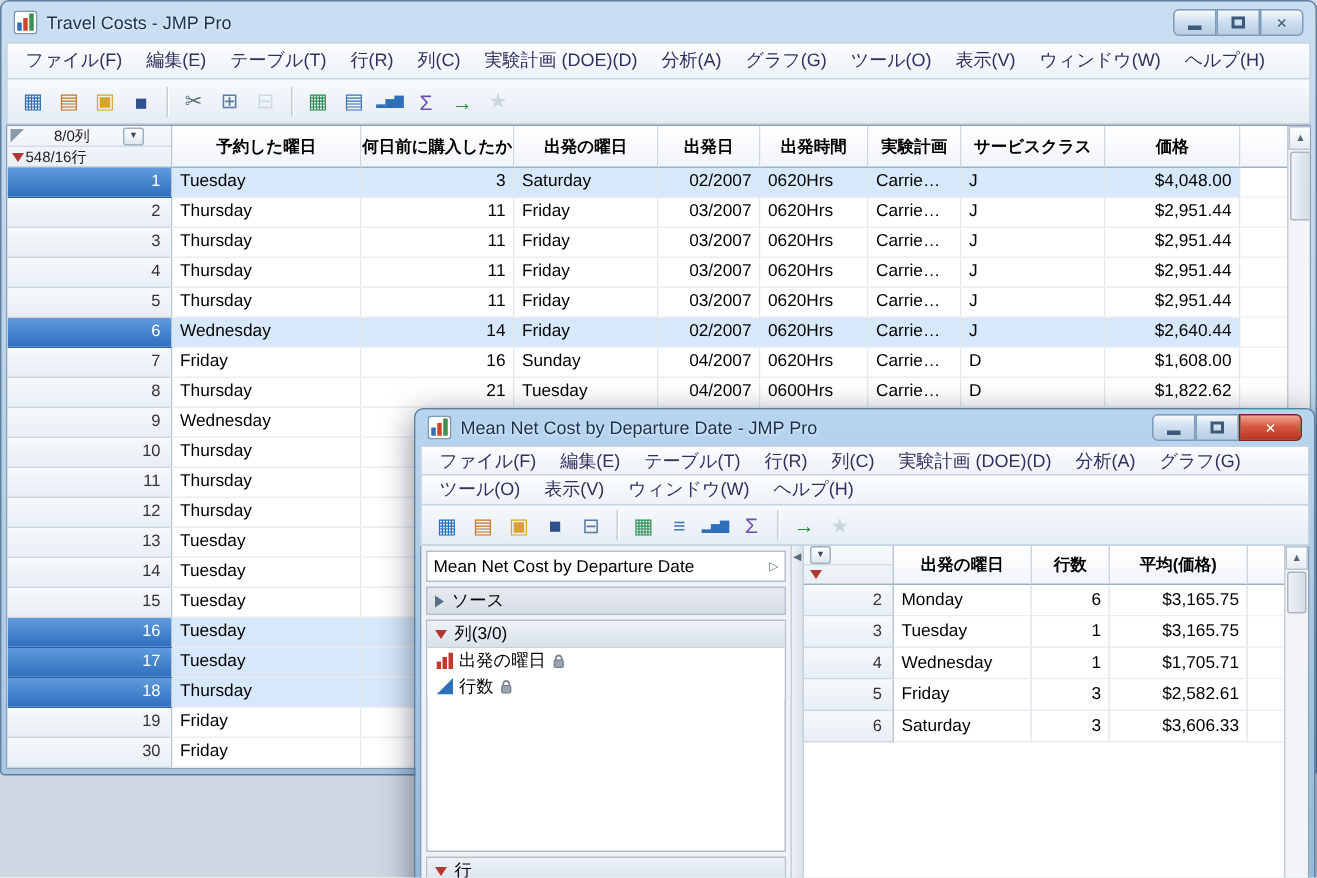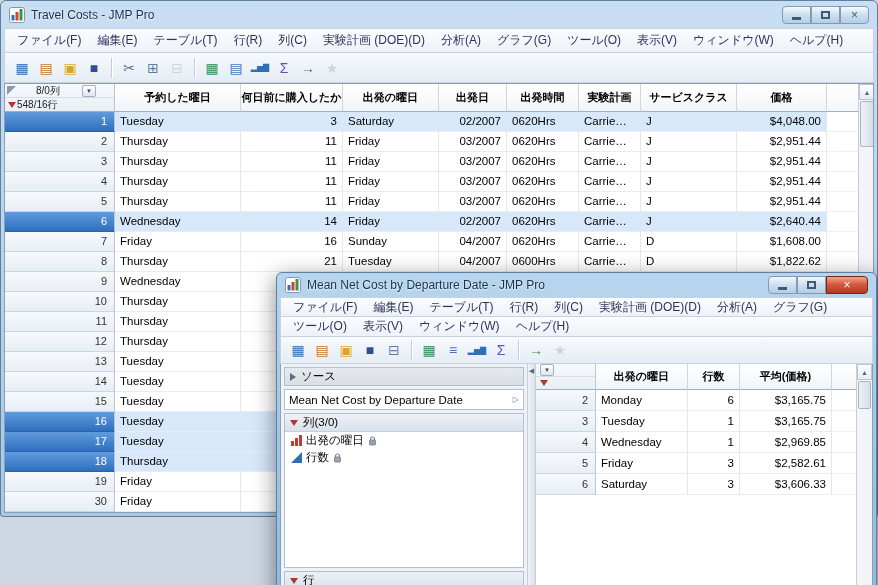--- a/index.html
+++ b/index.html
@@ -630,27 +630,27 @@
       <span class="tbsep"></span>
 
         <span class="tbicon" style="color: rgb(46, 143, 63);">→</span>
 
         <span class="tbicon dim" style="color: rgb(154, 166, 178);">★</span>
 
     </div>
 
     <div class="pcontent">
       <div class="sidebar">
+        <div class="sbox panel-title">
+          <span>Mean Net Cost by Departure Date</span>
+          <span class="caret">▷</span>
+        </div>
         <div class="sbox srcrow">
           <span class="tri-blue"></span>
           <span>ソース</span>
-        </div>
-        <div class="sbox panel-title">
-          <span>Mean Net Cost by Departure Date</span>
-          <span class="caret">▷</span>
         </div>
         <div class="sbox colbox">
           <div class="sect">
             <span class="redtri"></span>
             <span>列(3/0)</span>
           </div>
           <div class="sitem">
             <svg width="11" height="11" viewBox="0 0 11 11">
               <rect x="0" y="6" width="3" height="5" fill="#c23b2e"></rect>
               <rect x="4" y="3" width="3" height="8" fill="#c23b2e"></rect>
@@ -728,21 +728,21 @@
               <div class="ptd">Tuesday</div>
               <div class="ptd">1</div>
               <div class="ptd">$3,165.75</div>
               <div class="tdfill"></div>
             </div>
 
             <div class="ptr">
               <div class="prh">4</div>
               <div class="ptd">Wednesday</div>
               <div class="ptd">1</div>
-              <div class="ptd">$2,969.85</div>
+              <div class="ptd">$1,705.71</div>
               <div class="tdfill"></div>
             </div>
 
             <div class="ptr">
               <div class="prh">5</div>
               <div class="ptd">Friday</div>
               <div class="ptd">3</div>
               <div class="ptd">$2,582.61</div>
               <div class="tdfill"></div>
             </div>

